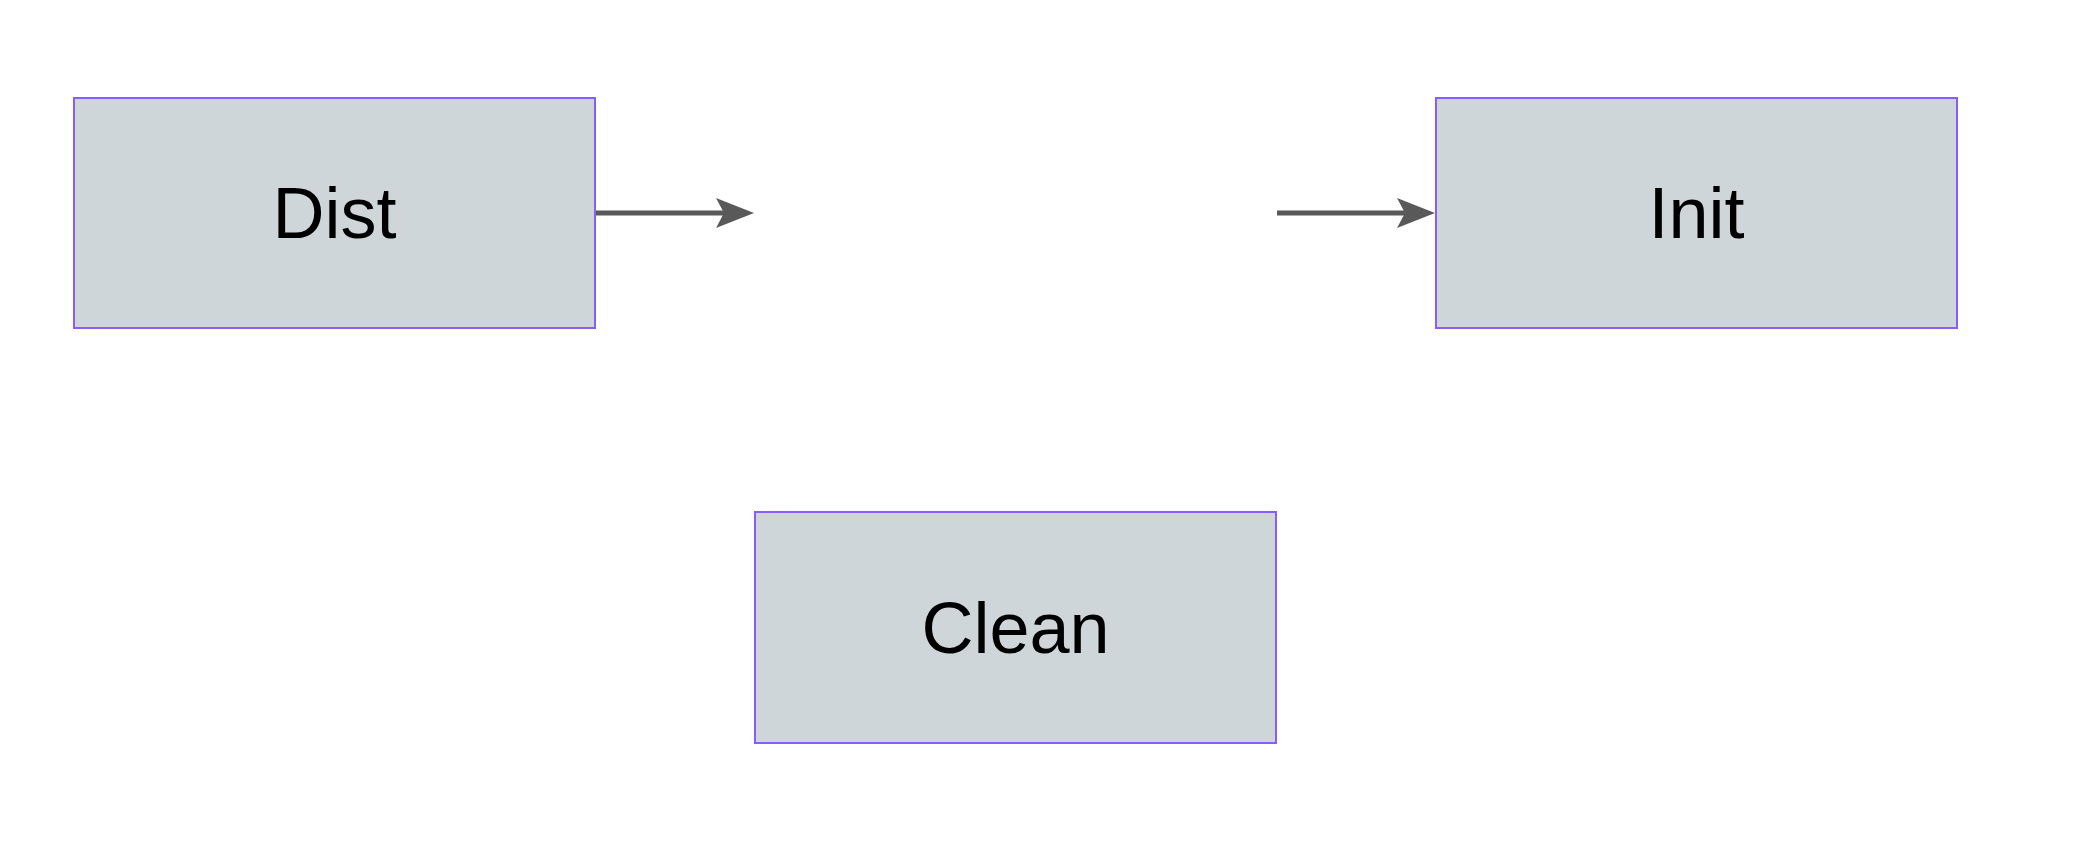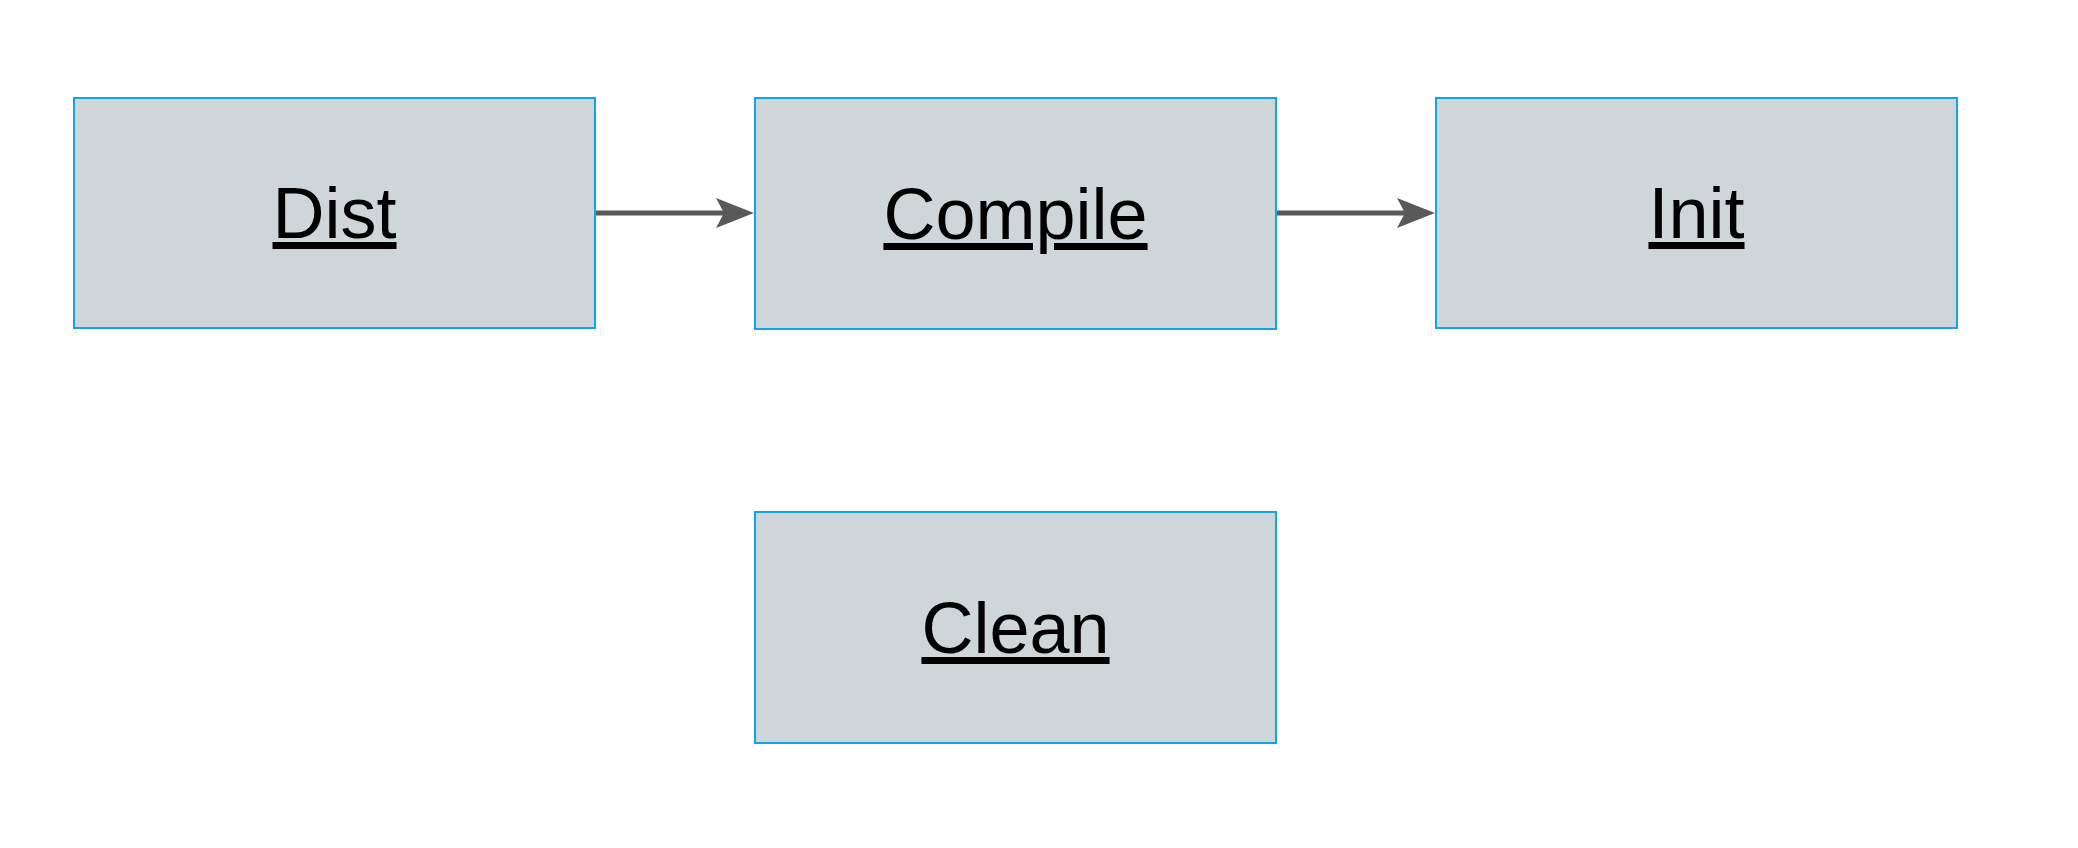--- a/index.html
+++ b/index.html
@@ -15,25 +15,24 @@
     position: relative;
     width: 2078px;
     height: 848px;
     background: #ffffff;
     overflow: hidden;
   }
   .node {
     position: absolute;
     box-sizing: border-box;
     background: #ced6d9;
-    border: 2px solid #0ea5e9;
+    border: 2px solid #8b5cf6;
     display: flex;
     align-items: center;
     justify-content: center;
-    text-decoration: underline;
   }
   .node-label {
     font-family: "Liberation Sans", sans-serif;
     font-size: 72px;
     font-weight: 400;
     color: #000000;
     line-height: 1;
     letter-spacing: 0px;
     white-space: nowrap;
     user-select: none;
@@ -69,23 +68,20 @@
     <g>
       <line class="edge-line" x1="1277" y1="213" x2="1416" y2="213"></line>
       <polygon class="edge-head" points="1435,213 1397,198 1405,213 1397,228"></polygon>
     </g>
   </svg>
 
   <div class="node" style="left:73px; top:97px; width:523px; height:232px;">
     <span class="node-label">Dist</span>
   </div>
 
-  <div class="node" style="left:754px; top:97px; width:523px; height:233px;">
-    <span class="node-label">Compile</span>
-  </div>
 
   <div class="node" style="left:1435px; top:97px; width:523px; height:232px;justify-content:center;">
     <span class="node-label">Init</span>
   </div>
 
   <div class="node" style="left:754px; top:511px; width:523px; height:233px;">
     <span class="node-label">Clean</span>
   </div>
 
 </div>

